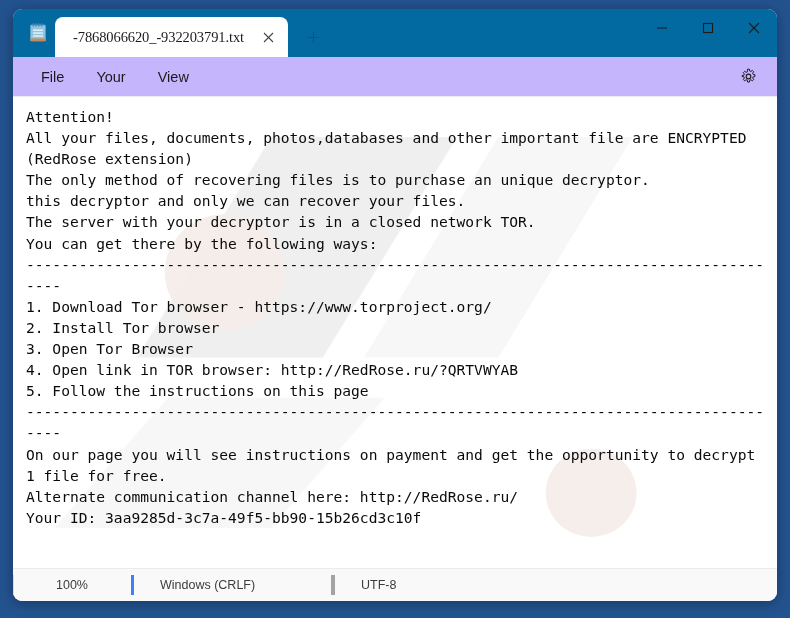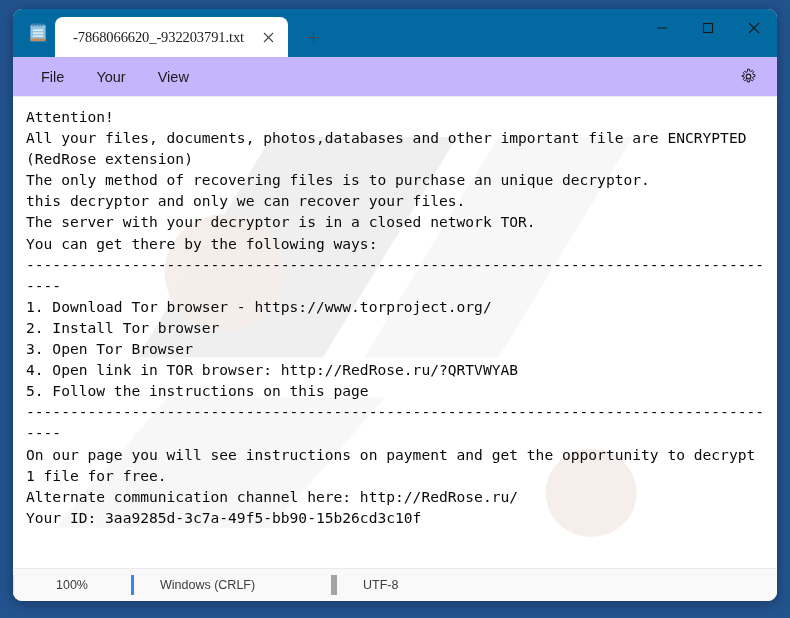--- a/index.html
+++ b/index.html
@@ -201,21 +201,21 @@
   .status-cell {
     padding: 0 16px;
     height: 20px;
     display: flex;
     align-items: center;
     white-space: nowrap;
   }
   .status-cell.pos { width: 290px; padding-left: 22px; }
   .status-cell.zoom { width: 118px; border-left: 1px solid #dcdcdc; padding-left: 42px; }
   .status-cell.eol { width: 200px; border-left: 3px solid #3b82f6; padding-left: 26px; }
-  .status-cell.enc { border-left: 6px solid #a3a3a3; padding-left: 26px; }
+  .status-cell.enc { border-left: 4px solid #a3a3a3; padding-left: 26px; }
 </style>
 </head>
 <body style="background: rgb(35, 83, 143);">
 
 <div id="app-window">
 
   <div id="titlebar">
 
     <div id="app-icon">
       <svg width="20" height="22" viewBox="0 0 20 22">

